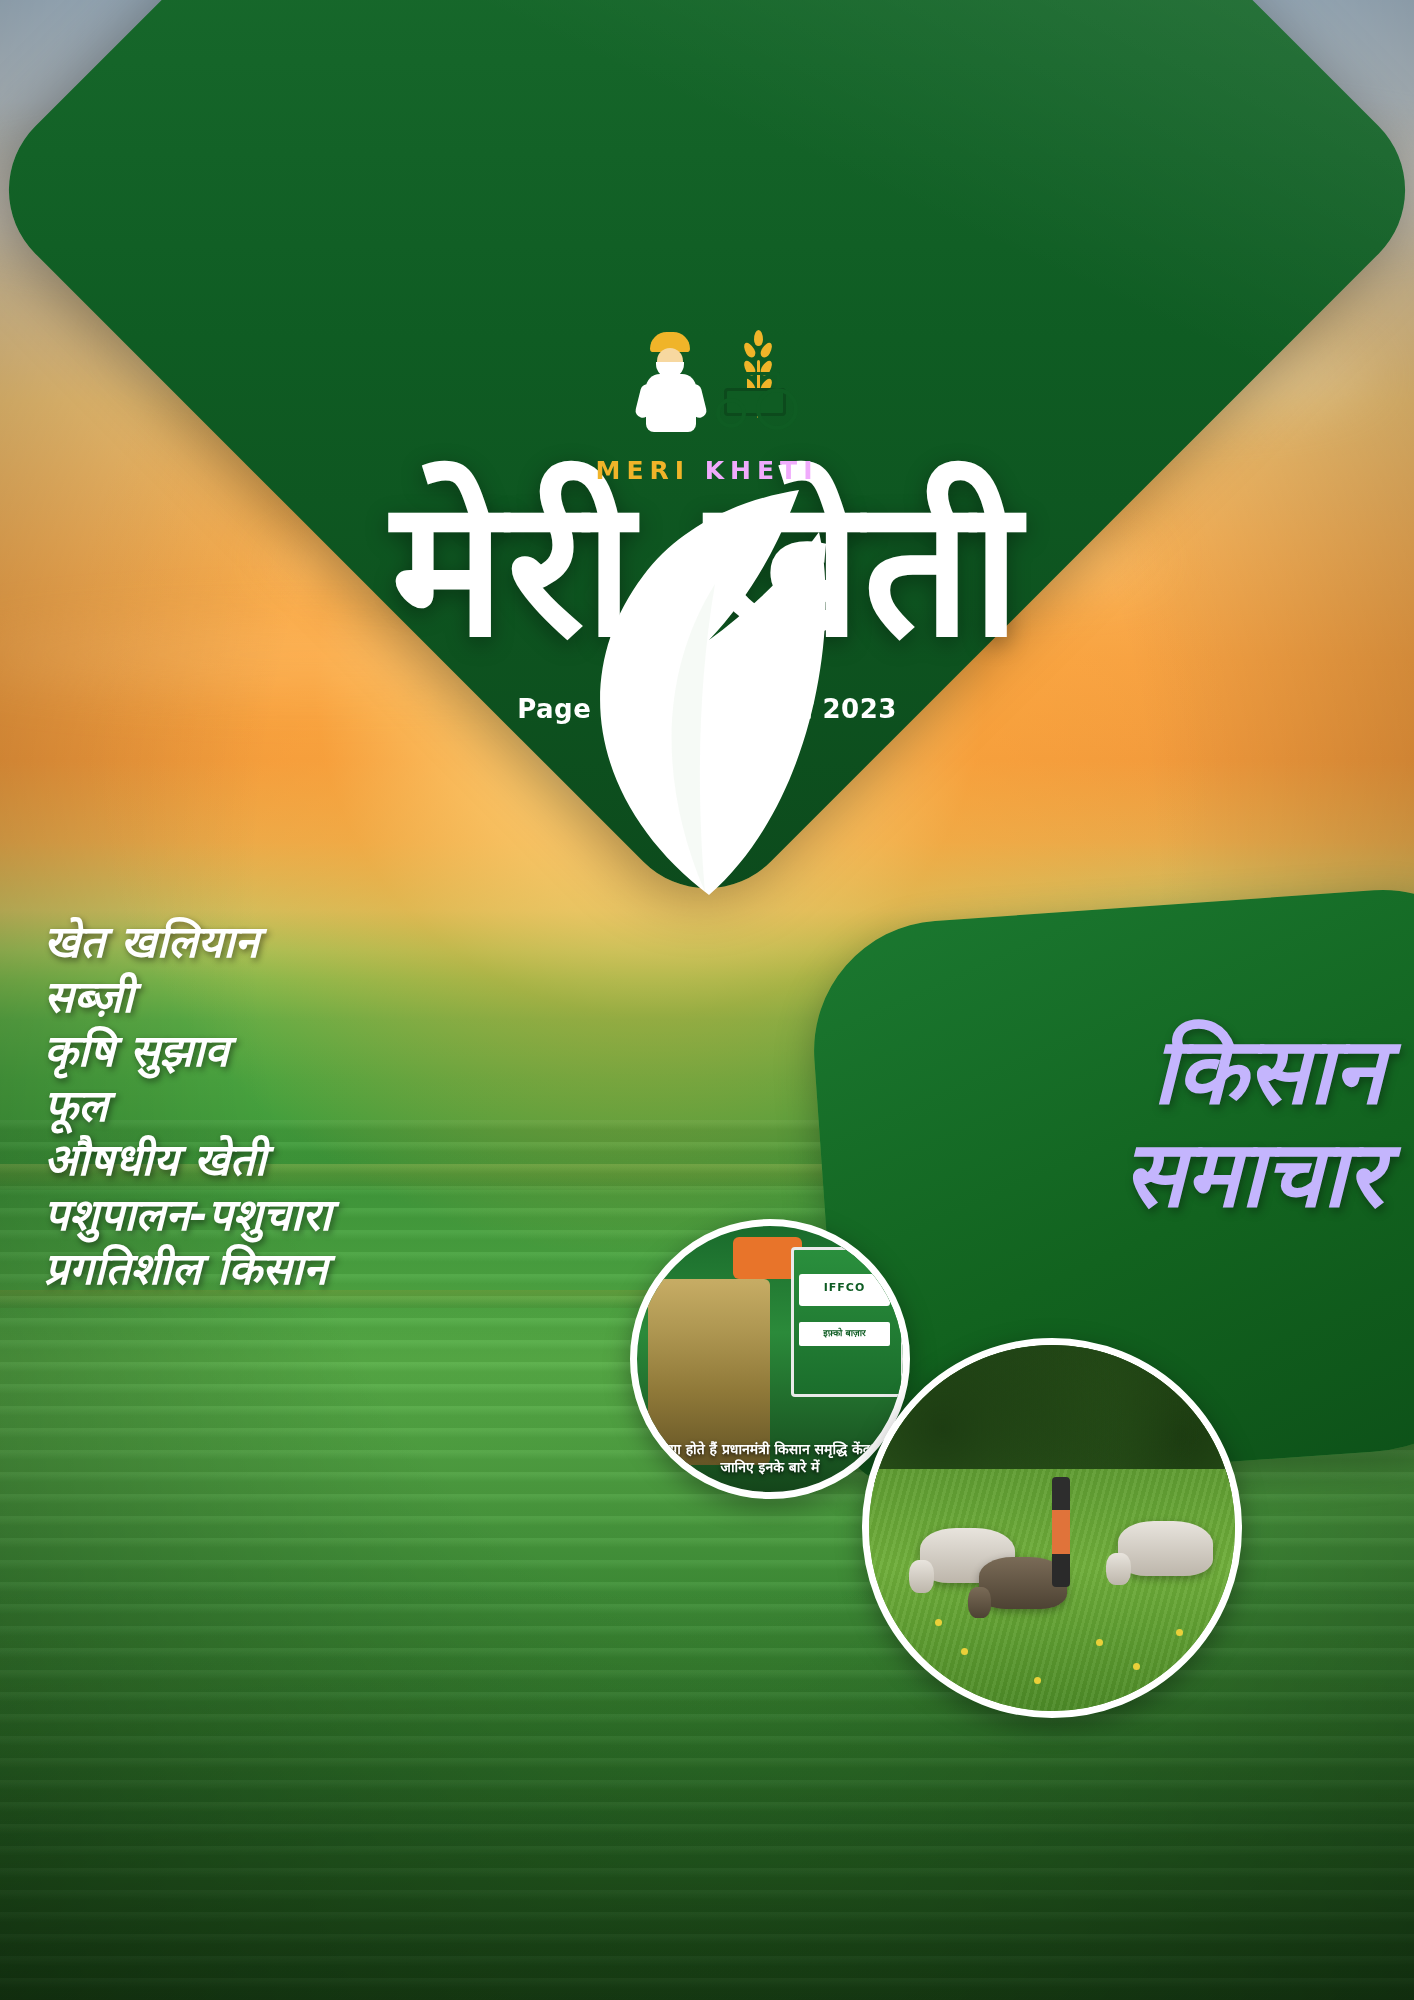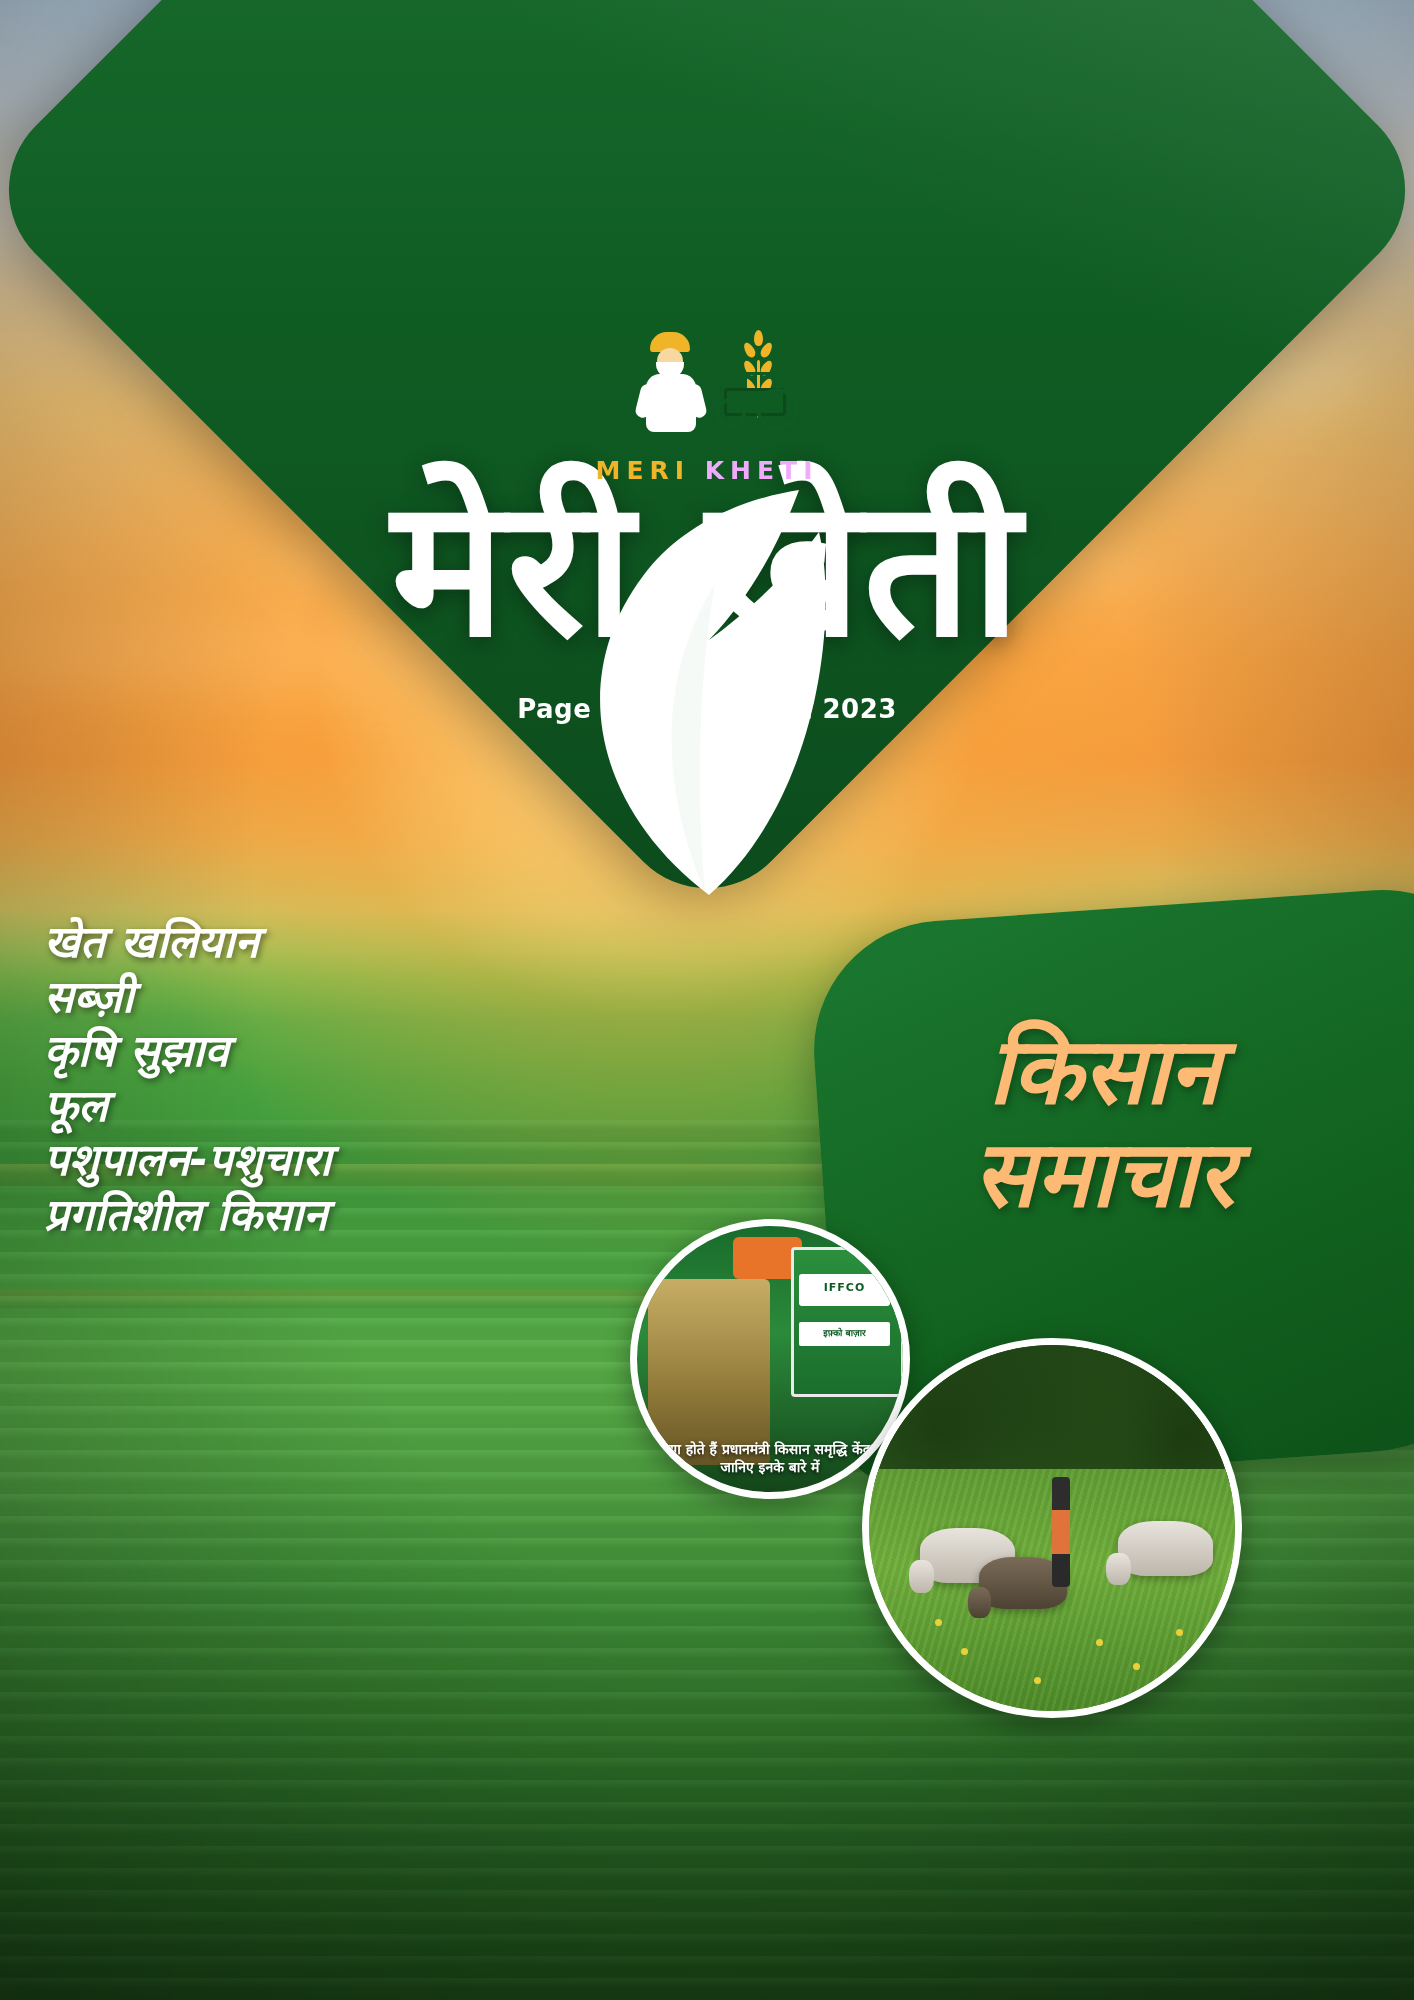--- a/index.html
+++ b/index.html
@@ -284,28 +284,28 @@
     border-radius: 130px 130px 170px 60px;
     transform: rotate(-4deg);
     box-shadow: 0 12px 40px rgba(0,0,0,0.30);
     z-index: 5;
   }
   .panel-title {
     position: absolute;
     right: 30px;
     top: 1020px;
     width: 560px;
-    text-align: center;
+    text-align: right;
     z-index: 9;
     font-family: "DejaVu Sans", sans-serif;
     font-weight: bold;
     font-style: italic;
     font-size: 92px;
     line-height: 1.12;
-    color: #fdba74;
+    color: #c4b5fd;
     text-shadow: 2px 4px 10px rgba(0,0,0,0.35);
   }
 
   
   .circle {
     position: absolute;
     border-radius: 50%;
     border: 7px solid #ffffff;
     overflow: hidden;
     box-shadow: 0 8px 26px rgba(0,0,0,0.35);
@@ -519,20 +519,21 @@
   <div class="panel-title">
     <div>किसान</div>
     <div>समाचार</div>
   </div>
 
   <div class="topics">
     <div class="topic">खेत खलियान</div>
     <div class="topic">सब्ज़ी</div>
     <div class="topic">कृषि सुझाव</div>
     <div class="topic">फूल</div>
+    <div class="topic">औषधीय खेती</div>
     <div class="topic">पशुपालन-पशुचारा</div>
     <div class="topic">प्रगतिशील किसान</div>
   </div>
 
   <div class="circle circle-iffco">
     <div class="iffco-scene">
       <div class="iffco-left"></div>
       <div class="iffco-orange"></div>
       <div class="iffco-kiosk"></div>
       <div class="iffco-sign">IFFCO</div>

